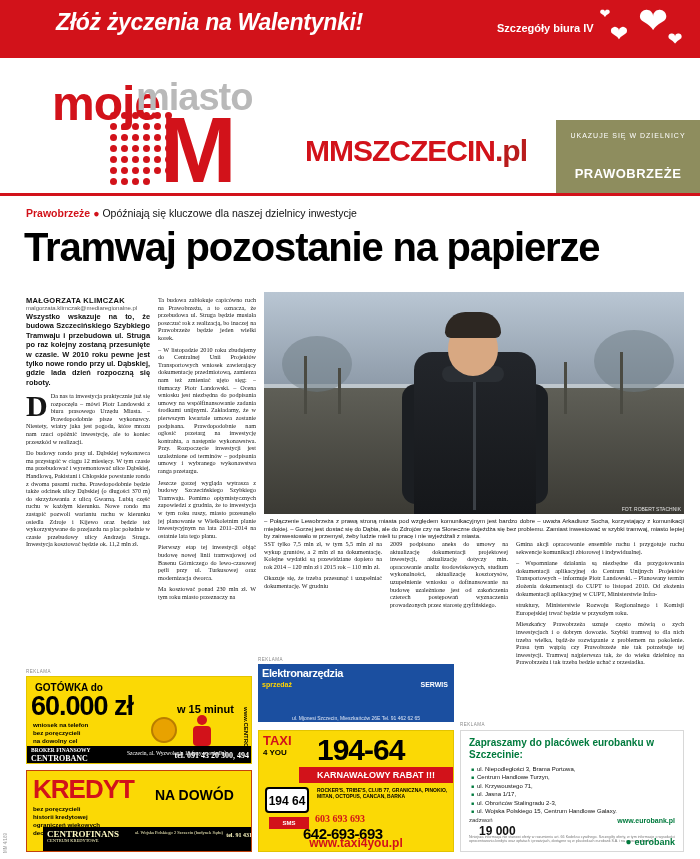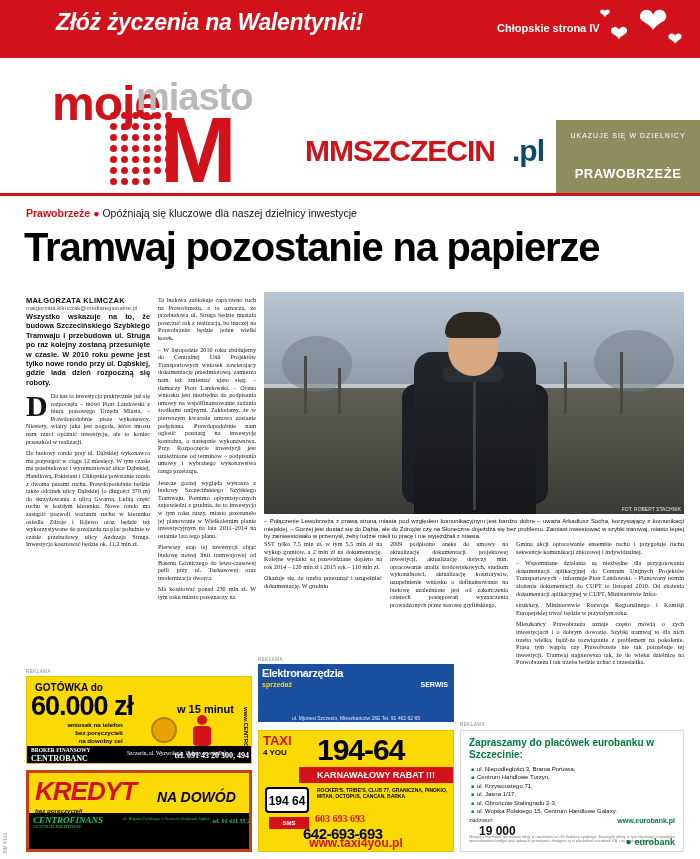--- a/index.html
+++ b/index.html
@@ -63,21 +63,21 @@
   .mm-big {
     position:absolute; left:52px; top:-6px;
     font-family:"Liberation Sans", sans-serif; font-weight:bold;
     font-size:92px; line-height:92px; color:#d2121a;
   }
   .logo-url {
     position:absolute; left:305px; top:76px;
     font-family:"Liberation Sans", sans-serif; font-weight:bold;
     font-size:30px; color:#d2121a; letter-spacing:-1px;
   }
-  .logo-url .pl { color:#0c4a6e;padding-left:17px; }
+  .logo-url .pl { color:#b91c1c; }
   .district {
     position:absolute; left:556px; top:62px; width:144px; height:80px;
     background:#8e8d5e; color:#fff; border-radius:0 0 0 0;
   }
   .district .small {
     position:absolute; left:0; right:0; top:11px; text-align:center;
     font-family:"Liberation Sans", sans-serif; font-size:7px;
     letter-spacing:1px; line-height:10px;
   }
   .district .name {
@@ -172,21 +172,21 @@
   }
 
   
   .rekl {
     position:absolute; font-family:"Liberation Sans", sans-serif;
     font-size:4.5px; color:#888; letter-spacing:0.5px;
   }
 
   
   .ad1 { position:absolute; left:26px; top:676px; width:226px; height:88px;
-    background:#fbd905; overflow:hidden; border:1px solid #e3c400;text-align:right; }
+    background:#fbd905; overflow:hidden; border:1px solid #e3c400; }
   .ad1 .c1 { position:absolute; left:8px; top:5px; font-weight:bold;
     font-family:"Liberation Sans", sans-serif; font-size:10px; color:#000; }
   .ad1 .c2 { position:absolute; left:4px; top:14px; font-weight:bold;
     font-family:"Liberation Sans", sans-serif; font-size:27px; color:#000;
     letter-spacing:-1px; }
   .ad1 .c3 { position:absolute; left:150px; top:26px; font-weight:bold;
     font-family:"Liberation Sans", sans-serif; font-size:11px; color:#000; }
   .ad1 ul { position:absolute; left:6px; top:44px; margin:0; padding:0;
     list-style:none; font-family:"Liberation Sans", sans-serif;
     font-size:6.2px; line-height:8px; font-weight:bold; color:#000; }
@@ -205,33 +205,33 @@
   .ad1 .coin { position:absolute; left:124px; top:40px; width:26px; height:26px;
     border-radius:50%; background:#e8a200; border:2px solid #b97d00; }
   .ad1 .fig { position:absolute; left:158px; top:38px; width:34px; height:44px; }
   .ad1 .fig .h { position:absolute; left:12px; top:0; width:10px; height:10px;
     border-radius:50%; background:#d2121a; }
   .ad1 .fig .b { position:absolute; left:8px; top:11px; width:18px; height:20px;
     background:#d2121a; border-radius:4px; }
 
   
   .ad2 { position:absolute; left:26px; top:770px; width:226px; height:82px;
-    background:#fbd905; overflow:hidden; border:3px solid #c2410c;font-style:italic; }
+    background:#fbd905; overflow:hidden; border:1px solid #c2410c; }
   .ad2 .k1 { position:absolute; left:6px; top:3px; font-weight:bold;
     font-family:"Liberation Sans", sans-serif; font-size:26px; color:#d2121a;
     letter-spacing:-1px; }
   .ad2 .k2 { position:absolute; left:128px; top:16px; font-weight:bold;
     font-family:"Liberation Sans", sans-serif; font-size:14px; color:#000; }
   .ad2 ul { position:absolute; left:6px; top:34px; margin:0; padding:0;
     list-style:none; font-family:"Liberation Sans", sans-serif;
     font-size:6.2px; line-height:8px; font-weight:bold; color:#000; }
   .ad2 .k3 { position:absolute; left:140px; top:56px; font-weight:bold;
     font-family:"Liberation Sans", sans-serif; font-size:7px; color:#000; }
-  .ad2 .bar { position:absolute; left:0; bottom:0; width:226px; height:36px;
-    background:#000; color:#22c55e; }
+  .ad2 .bar { position:absolute; left:16px; bottom:0; width:226px; height:24px;
+    background:#000; color:#fef9c3; }
   .ad2 .bar .b1 { position:absolute; left:4px; top:2px; font-size:9px;
     font-weight:bold; }
   .ad2 .bar .b2 { position:absolute; left:4px; top:11px; font-size:4.5px; }
   .ad2 .bar .b3 { position:absolute; right:46px; top:3px; font-size:4.5px;
     line-height:5.5px; text-align:right; }
   .ad2 .bar .b4 { position:absolute; right:2px; top:5px; font-size:6px;
     font-weight:bold; }
 
   
   .ad3 { position:absolute; left:258px; top:664px; width:196px; height:58px;
@@ -316,21 +316,21 @@
     font-family:"Liberation Sans", sans-serif; font-size:4.5px; color:#999;
   }
 </style>
 </head>
 <body>
 
 <div class="page">
 
   <div class="topbar">
     <div class="valentine">Złóż życzenia na Walentynki!</div>
-    <div class="detail">Chłopskie strona IV</div>
+    <div class="detail">Szczegóły biura IV</div>
     <div class="hearts">
       <div class="heart h1">❤</div>
       <div class="heart h2">❤</div>
       <div class="heart h3">❤</div>
       <div class="heart h4">❤</div>
     </div>
   </div>
 
   <div class="masthead">
     <div class="logo-moje">moje</div>

